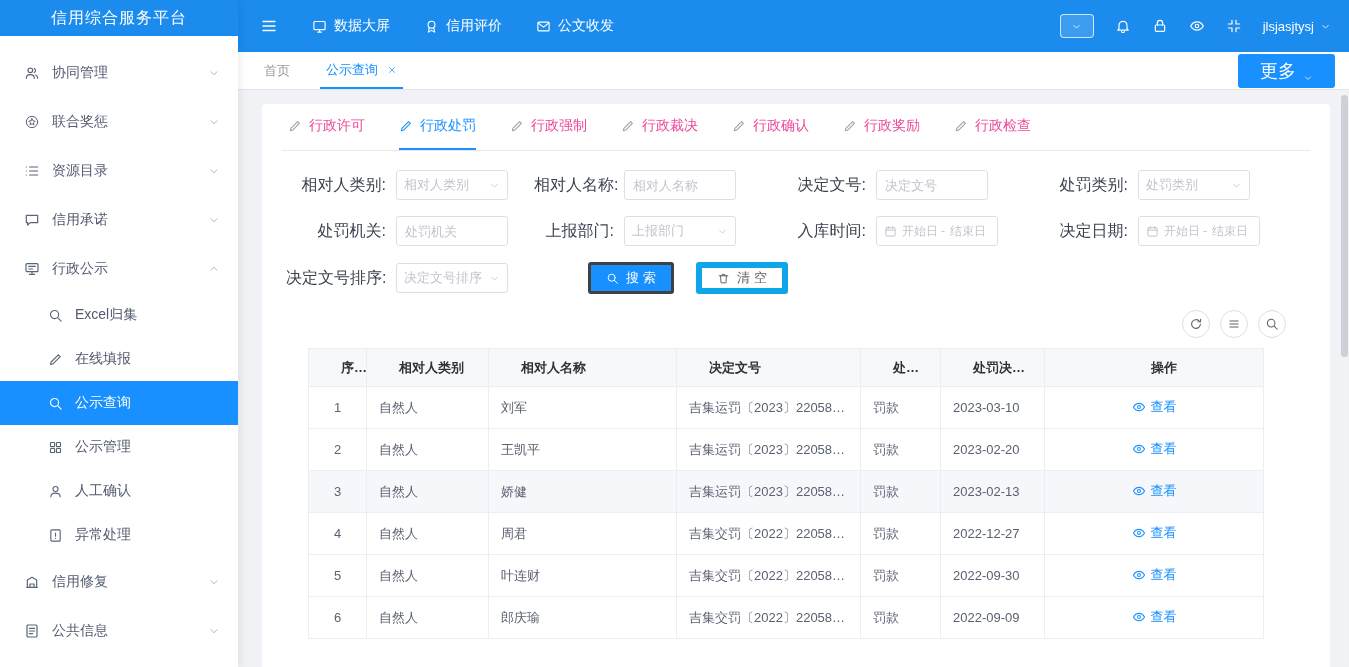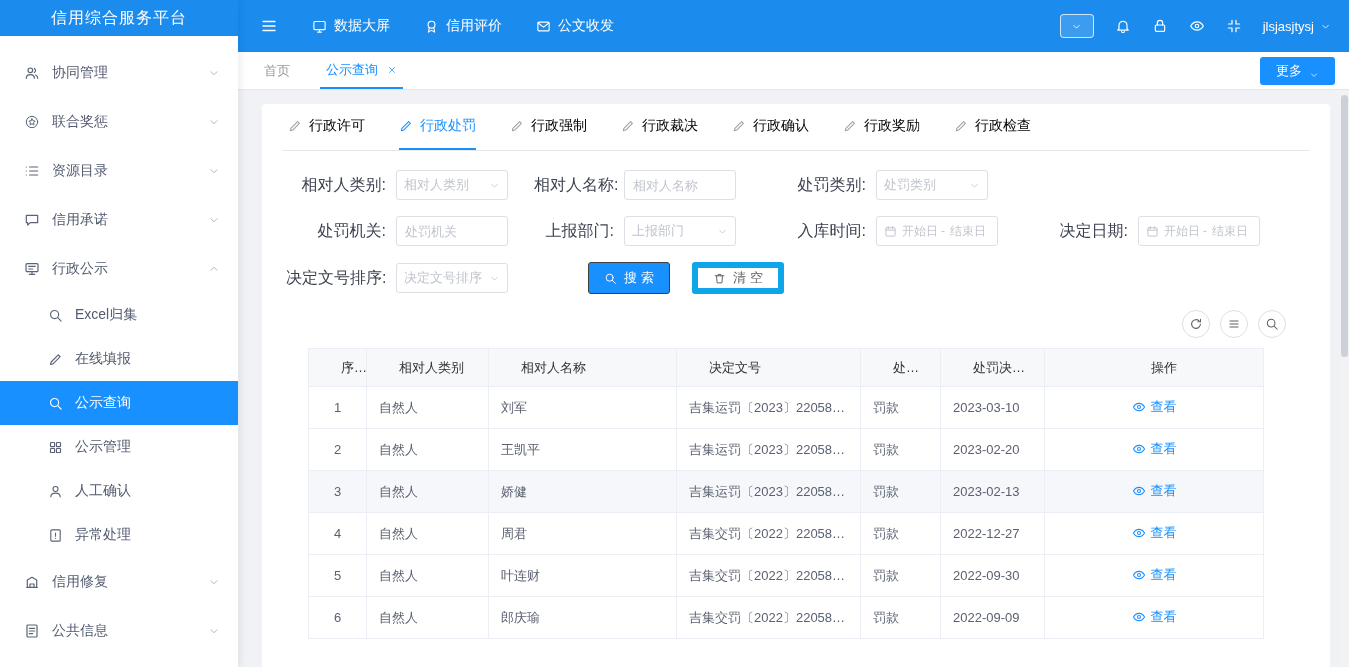--- a/index.html
+++ b/index.html
@@ -30,58 +30,58 @@
   .top-nav { display:flex; align-items:center; gap:34px; }
   .top-nav-item { display:flex; align-items:center; gap:7px; cursor:pointer; font-size:14px; }
   .top-right { margin-left:auto; display:flex; align-items:center; gap:21px; }
   .mini-select { width:34px; height:24px; border:1px solid rgba(255,255,255,.75); border-radius:4px; background:rgba(255,255,255,.15); display:flex; align-items:center; justify-content:center; cursor:pointer; }
   .top-icon { cursor:pointer; }
   .user { display:flex; align-items:center; gap:6px; font-size:13px; cursor:pointer; }
 
   .tabbar { height:38px; background:#fff; border-bottom:1px solid #e6e6e6; display:flex; align-items:center; padding:0 14px 0 26px; flex:0 0 38px; }
   .tab-home { color:#9a9a9a; font-size:13px; margin-right:30px; cursor:pointer; }
   .tab-active { height:100%; display:flex; align-items:center; gap:9px; color:#1890ff; font-size:13px; border-bottom:2px solid #1890ff; padding:0 6px; cursor:pointer; }
-  .more-btn { margin-left:auto; background:#1890ff; color:#fff; border:none; border-radius:3px; font-size:13px; padding:5px 16px; display:flex; align-items:flex-end; gap:7px; cursor:pointer; font-family:inherit; }
+  .more-btn { margin-left:auto; background:#1890ff; color:#fff; border:none; border-radius:3px; font-size:18px; padding:5px 22px; display:flex; align-items:flex-end; gap:7px; cursor:pointer; font-family:inherit; }
 
   .content { flex:1; background:#f0f2f5; padding:14px 19px 0 24px; overflow:hidden; }
   .card { background:#fff; border-radius:4px; height:640px; padding:0 20px; }
 
   .ctabs { display:flex; align-items:center; gap:34px; height:47px; border-bottom:1px solid #e8e8e8; padding:0 6px; }
-  .ctab { height:100%; display:flex; align-items:center; gap:7px; color:#000000; font-size:14px; cursor:pointer; border-bottom:2px solid transparent; }
+  .ctab { height:100%; display:flex; align-items:center; gap:7px; color:#ec4899; font-size:14px; cursor:pointer; border-bottom:2px solid transparent; }
   .ctab .pencil { color:#9aa0a9; }
   .ctab.active { color:#1890ff; border-bottom-color:#1890ff; }
   .ctab.active .pencil { color:#1890ff; }
 
   .filters { padding:19px 0 0 4px; }
   .frow { display:grid; grid-template-columns:248px 252px 262px auto; align-items:center; margin-bottom:16px; }
   .frow3 { display:flex; align-items:center; margin-bottom:14px; }
   .fitem { display:flex; align-items:center; }
   .flabel { width:100px; text-align:right; margin-right:10px; color:#3c4250; font-size:16px; white-space:nowrap; }
   .flabel.w80 { width:80px; }
   .fselect, .fdate { width:112px; height:30px; border:1px solid #dcdfe6; border-radius:3px; background:#fff; display:flex; align-items:center; padding:0 7px; cursor:pointer; overflow:hidden; }
   .fselect .ph { flex:1; color:#c0c4cc; font-size:13px; white-space:nowrap; overflow:hidden; }
   .fselect .selchev { color:#c0c4cc; flex:0 0 auto; }
   .ftext { width:112px; height:30px; border:1px solid #dcdfe6; border-radius:3px; padding:0 8px; font-size:13px; color:#333; outline:none; font-family:inherit; }
   .ftext::placeholder { color:#c0c4cc; }
   .fdate { width:122px; gap:5px; color:#c0c4cc; font-size:12px; }
   .fdate .dseg { max-width:34px; white-space:nowrap; overflow:hidden; }
   .fdate .cal { flex:0 0 auto; color:#c0c4cc; }
 
   .btn { height:32px; border-radius:3px; display:inline-flex; align-items:center; gap:7px; padding:0 15px; font-size:13px; cursor:pointer; font-family:inherit; }
-  .btn-primary { background:#1890ff; border:1px solid #404040; color:#fff; margin-left:80px; letter-spacing:4px; }
+  .btn-primary { background:#1890ff; border:3px solid #404040; color:#fff; margin-left:80px; letter-spacing:4px; }
   .btn-default { background:#fff; border:6px solid #0ea5e9; color:#606266; margin-left:22px; letter-spacing:4px; }
   .btn .blbl { margin-right:-4px; }
 
   .tools { display:flex; justify-content:flex-end; gap:10px; padding:2px 24px 10px 0; }
   .circle { width:28px; height:28px; border-radius:50%; border:1px solid #dcdfe6; background:#fff; color:#606266; display:flex; align-items:center; justify-content:center; cursor:pointer; }
 
   .tablewrap { margin:0 46px 0 26px; }
   table.dtable { width:100%; border-collapse:collapse; table-layout:fixed; font-size:13px; }
   .dtable th, .dtable td { border:1px solid #ebeef5; padding:0 12px; white-space:nowrap; overflow:hidden; text-overflow:ellipsis; }
-  .dtable th { height:38px; background:#f7f8fa; color:#303133; font-weight:normal; text-align:left;padding-left:32px; }
+  .dtable th { height:38px; background:#f7f8fa; color:#303133; font-weight:bold; text-align:left;padding-left:32px; }
   .dtable td { height:42px; color:#5a6170; }
   .dtable .c { text-align:center; }
   .dtable tr.hovered td { background:#f5f7fa; }
   .view-link { display:inline-flex; align-items:center; gap:5px; color:#1890ff; cursor:pointer; }
   .view-link .veye { color:#1890ff; }
 
   .scrollbar { position:absolute; right:1px; top:92px; bottom:2px; width:7px; background:#f3f3f3; border-radius:4px; z-index:5; }
   .scrollbar .thumb { position:absolute; top:3px; left:0; width:7px; height:262px; background:#cdd0d6; border-radius:4px; }
 </style>
 </head>
@@ -361,20 +361,24 @@
             <div class="fselect">
               <span class="ph">相对人类别</span>
               <svg class="svgi i11 selchev" viewBox="0 0 24 24">
                   <path d="M6 9.5l6 6 6-6"></path>
                 </svg>
             </div>
           </div>
           <div class="fitem">
             <span class="flabel w80">相对人名称:</span>
             <input class="ftext" type="text" placeholder="相对人名称" style="">
+          </div>
+          <div class="fitem">
+            <span class="flabel w80">决定文号:</span>
+            <input class="ftext" type="text" placeholder="决定文号" style="">
           </div>
           <div class="fitem">
             <span class="flabel w80">处罚类别:</span>
             <div class="fselect">
               <span class="ph">处罚类别</span>
               <svg class="svgi i11 selchev" viewBox="0 0 24 24">
                   <path d="M6 9.5l6 6 6-6"></path>
                 </svg>
             </div>
           </div>

